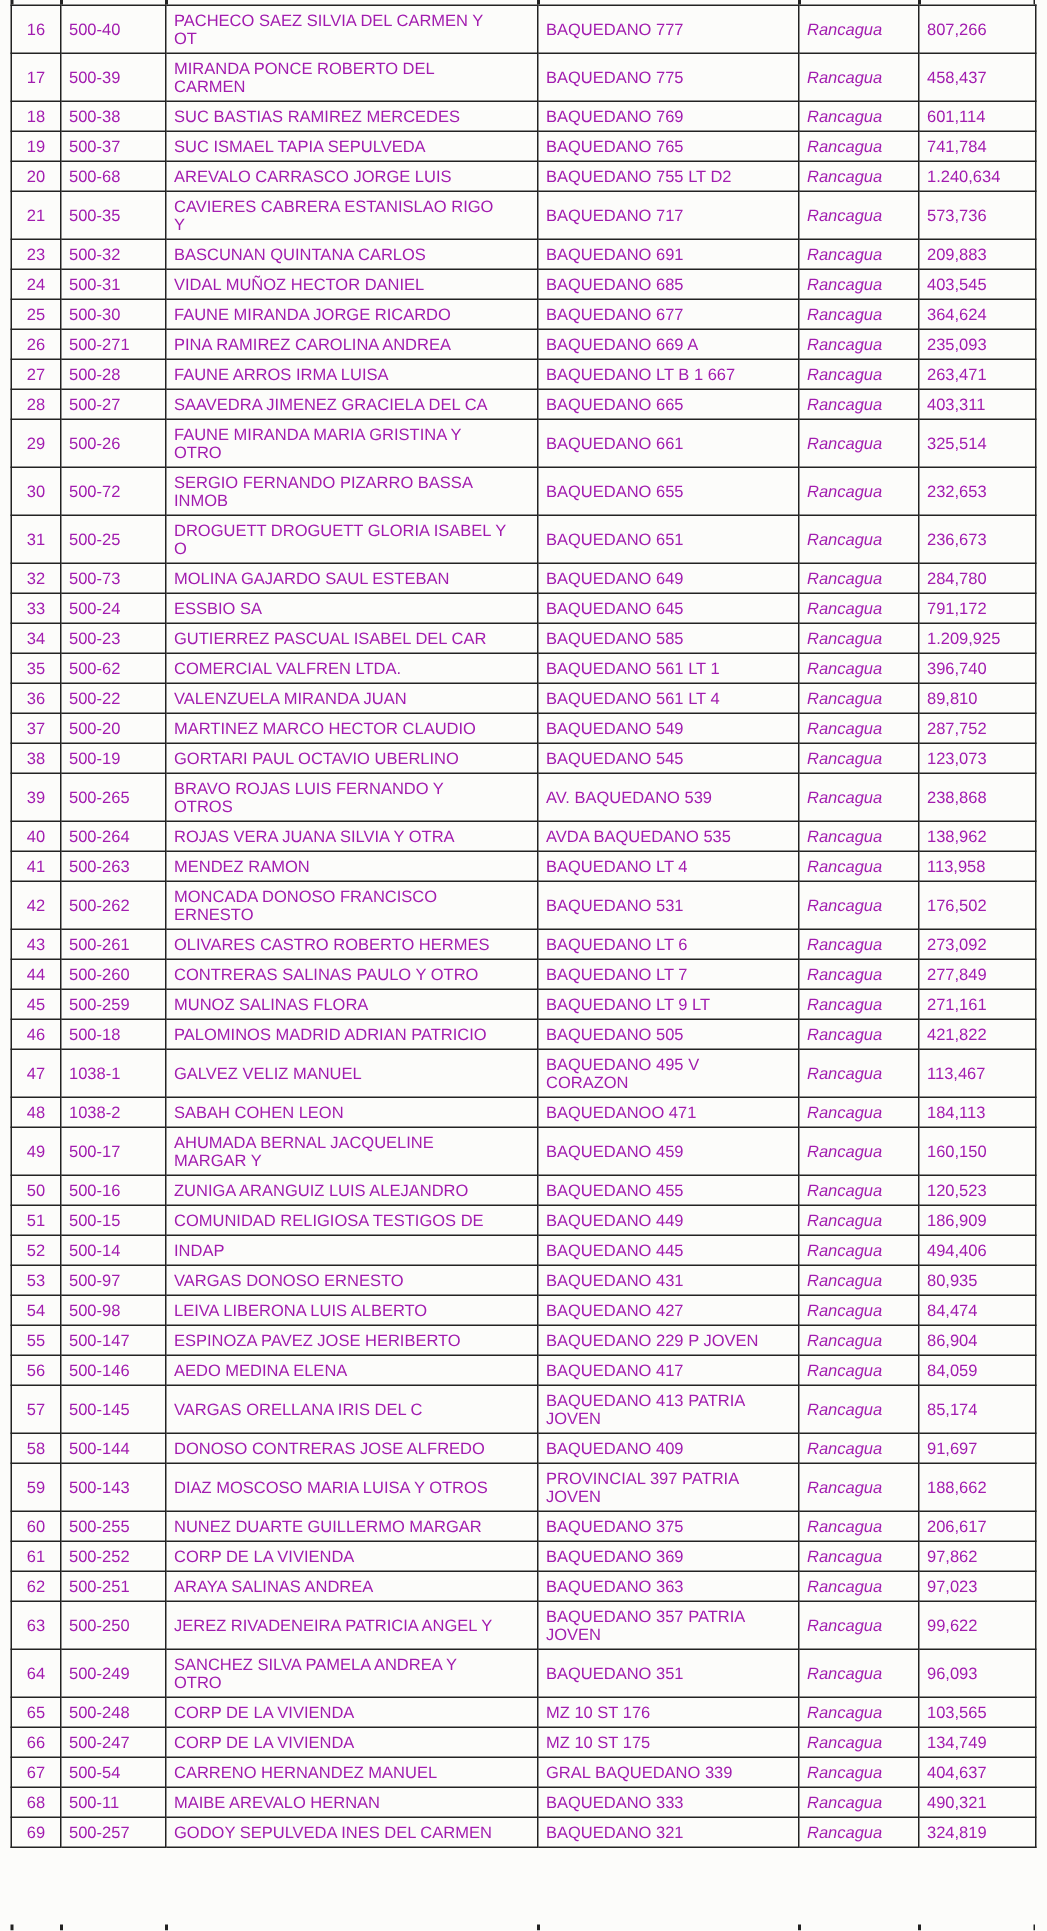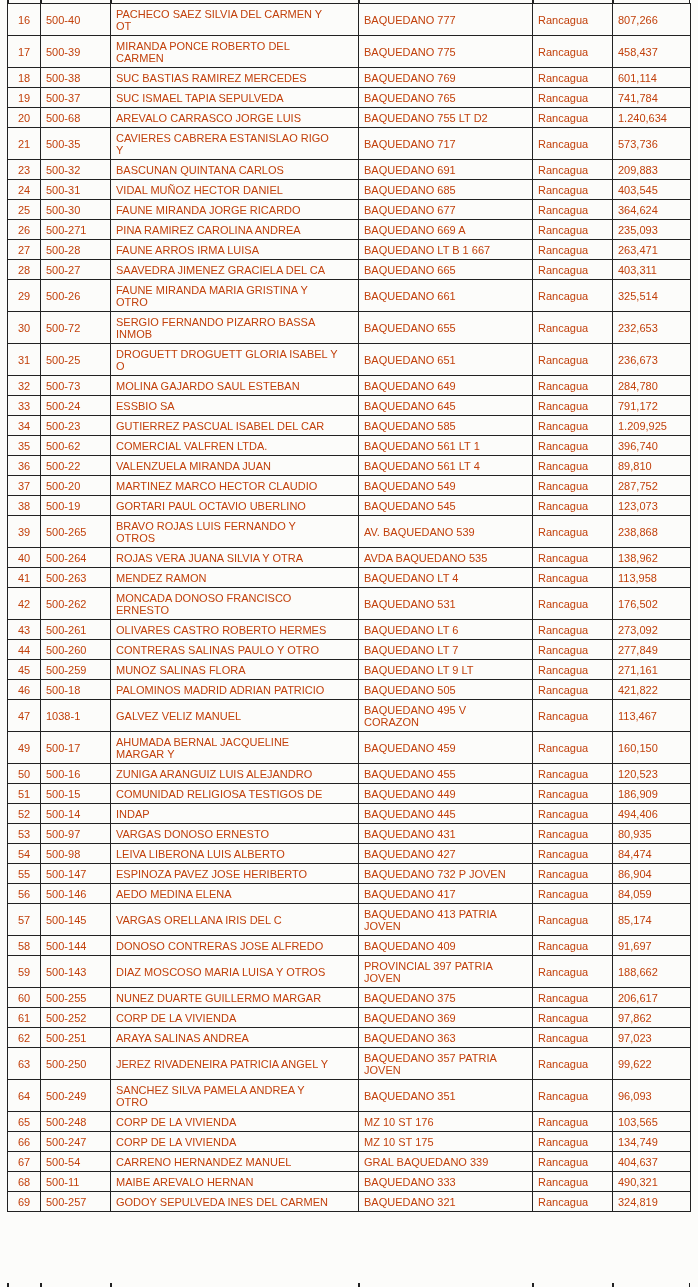--- a/index.html
+++ b/index.html
@@ -3,21 +3,21 @@
 <meta charset="utf-8">
 <style>
   html, body { margin: 0; padding: 0; }
   .page {
     position: relative;
     width: 698px;
     height: 1287px;
     background: #fcfcfa;
     overflow: hidden;
     font-family: "Liberation Sans", sans-serif;
-    color: #c2410c;
+    color: #a21caf;
   }
   table.roll {
     position: absolute;
     left: 7px;
     top: 3px;
     width: 683px;
     border-collapse: collapse;
     table-layout: fixed;
   }
   table.roll td {
@@ -26,21 +26,21 @@
     line-height: 12px;
     padding: 3.5px 5px;
     vertical-align: middle;
     overflow: hidden;
     white-space: pre-line;
   }
   td.col-n    { text-align: center; padding-left: 2px; padding-right: 2px; }
   td.col-code { }
   td.col-name { }
   td.col-addr { }
-  td.col-city { vertical-align: bottom; padding-bottom: 2px; }
+  td.col-city { vertical-align: bottom; padding-bottom: 2px; font-style: italic; }
   td.col-amt  { }
   col.c-n    { width: 33px; }
   col.c-code { width: 70px; }
   col.c-name { width: 248px; }
   col.c-addr { width: 174px; }
   col.c-city { width: 80px; }
   col.c-amt  { width: 78px; }
   
   .edge { position: absolute; left: 7px; width: 683px; }
   .edge.top { top: 0; height: 3px; }
@@ -327,20 +327,28 @@
         <tr>
           <td class="col-n">47</td>
           <td class="col-code">1038-1</td>
           <td class="col-name">GALVEZ VELIZ MANUEL</td>
           <td class="col-addr">BAQUEDANO 495 V
 CORAZON</td>
           <td class="col-city">Rancagua</td>
           <td class="col-amt">113,467</td>
         </tr>
         <tr>
+          <td class="col-n">48</td>
+          <td class="col-code">1038-2</td>
+          <td class="col-name">SABAH COHEN LEON</td>
+          <td class="col-addr">BAQUEDANOO 471</td>
+          <td class="col-city">Rancagua</td>
+          <td class="col-amt">184,113</td>
+        </tr>
+        <tr>
           <td class="col-n">49</td>
           <td class="col-code">500-17</td>
           <td class="col-name">AHUMADA BERNAL JACQUELINE
 MARGAR Y</td>
           <td class="col-addr">BAQUEDANO 459</td>
           <td class="col-city">Rancagua</td>
           <td class="col-amt">160,150</td>
         </tr>
         <tr>
           <td class="col-n">50</td>
@@ -379,21 +387,21 @@
           <td class="col-code">500-98</td>
           <td class="col-name">LEIVA LIBERONA LUIS ALBERTO</td>
           <td class="col-addr">BAQUEDANO 427</td>
           <td class="col-city">Rancagua</td>
           <td class="col-amt">84,474</td>
         </tr>
         <tr>
           <td class="col-n">55</td>
           <td class="col-code">500-147</td>
           <td class="col-name">ESPINOZA PAVEZ JOSE HERIBERTO</td>
-          <td class="col-addr">BAQUEDANO 732 P JOVEN</td>
+          <td class="col-addr">BAQUEDANO 229 P JOVEN</td>
           <td class="col-city">Rancagua</td>
           <td class="col-amt">86,904</td>
         </tr>
         <tr>
           <td class="col-n">56</td>
           <td class="col-code">500-146</td>
           <td class="col-name">AEDO MEDINA ELENA</td>
           <td class="col-addr">BAQUEDANO 417</td>
           <td class="col-city">Rancagua</td>
           <td class="col-amt">84,059</td>

